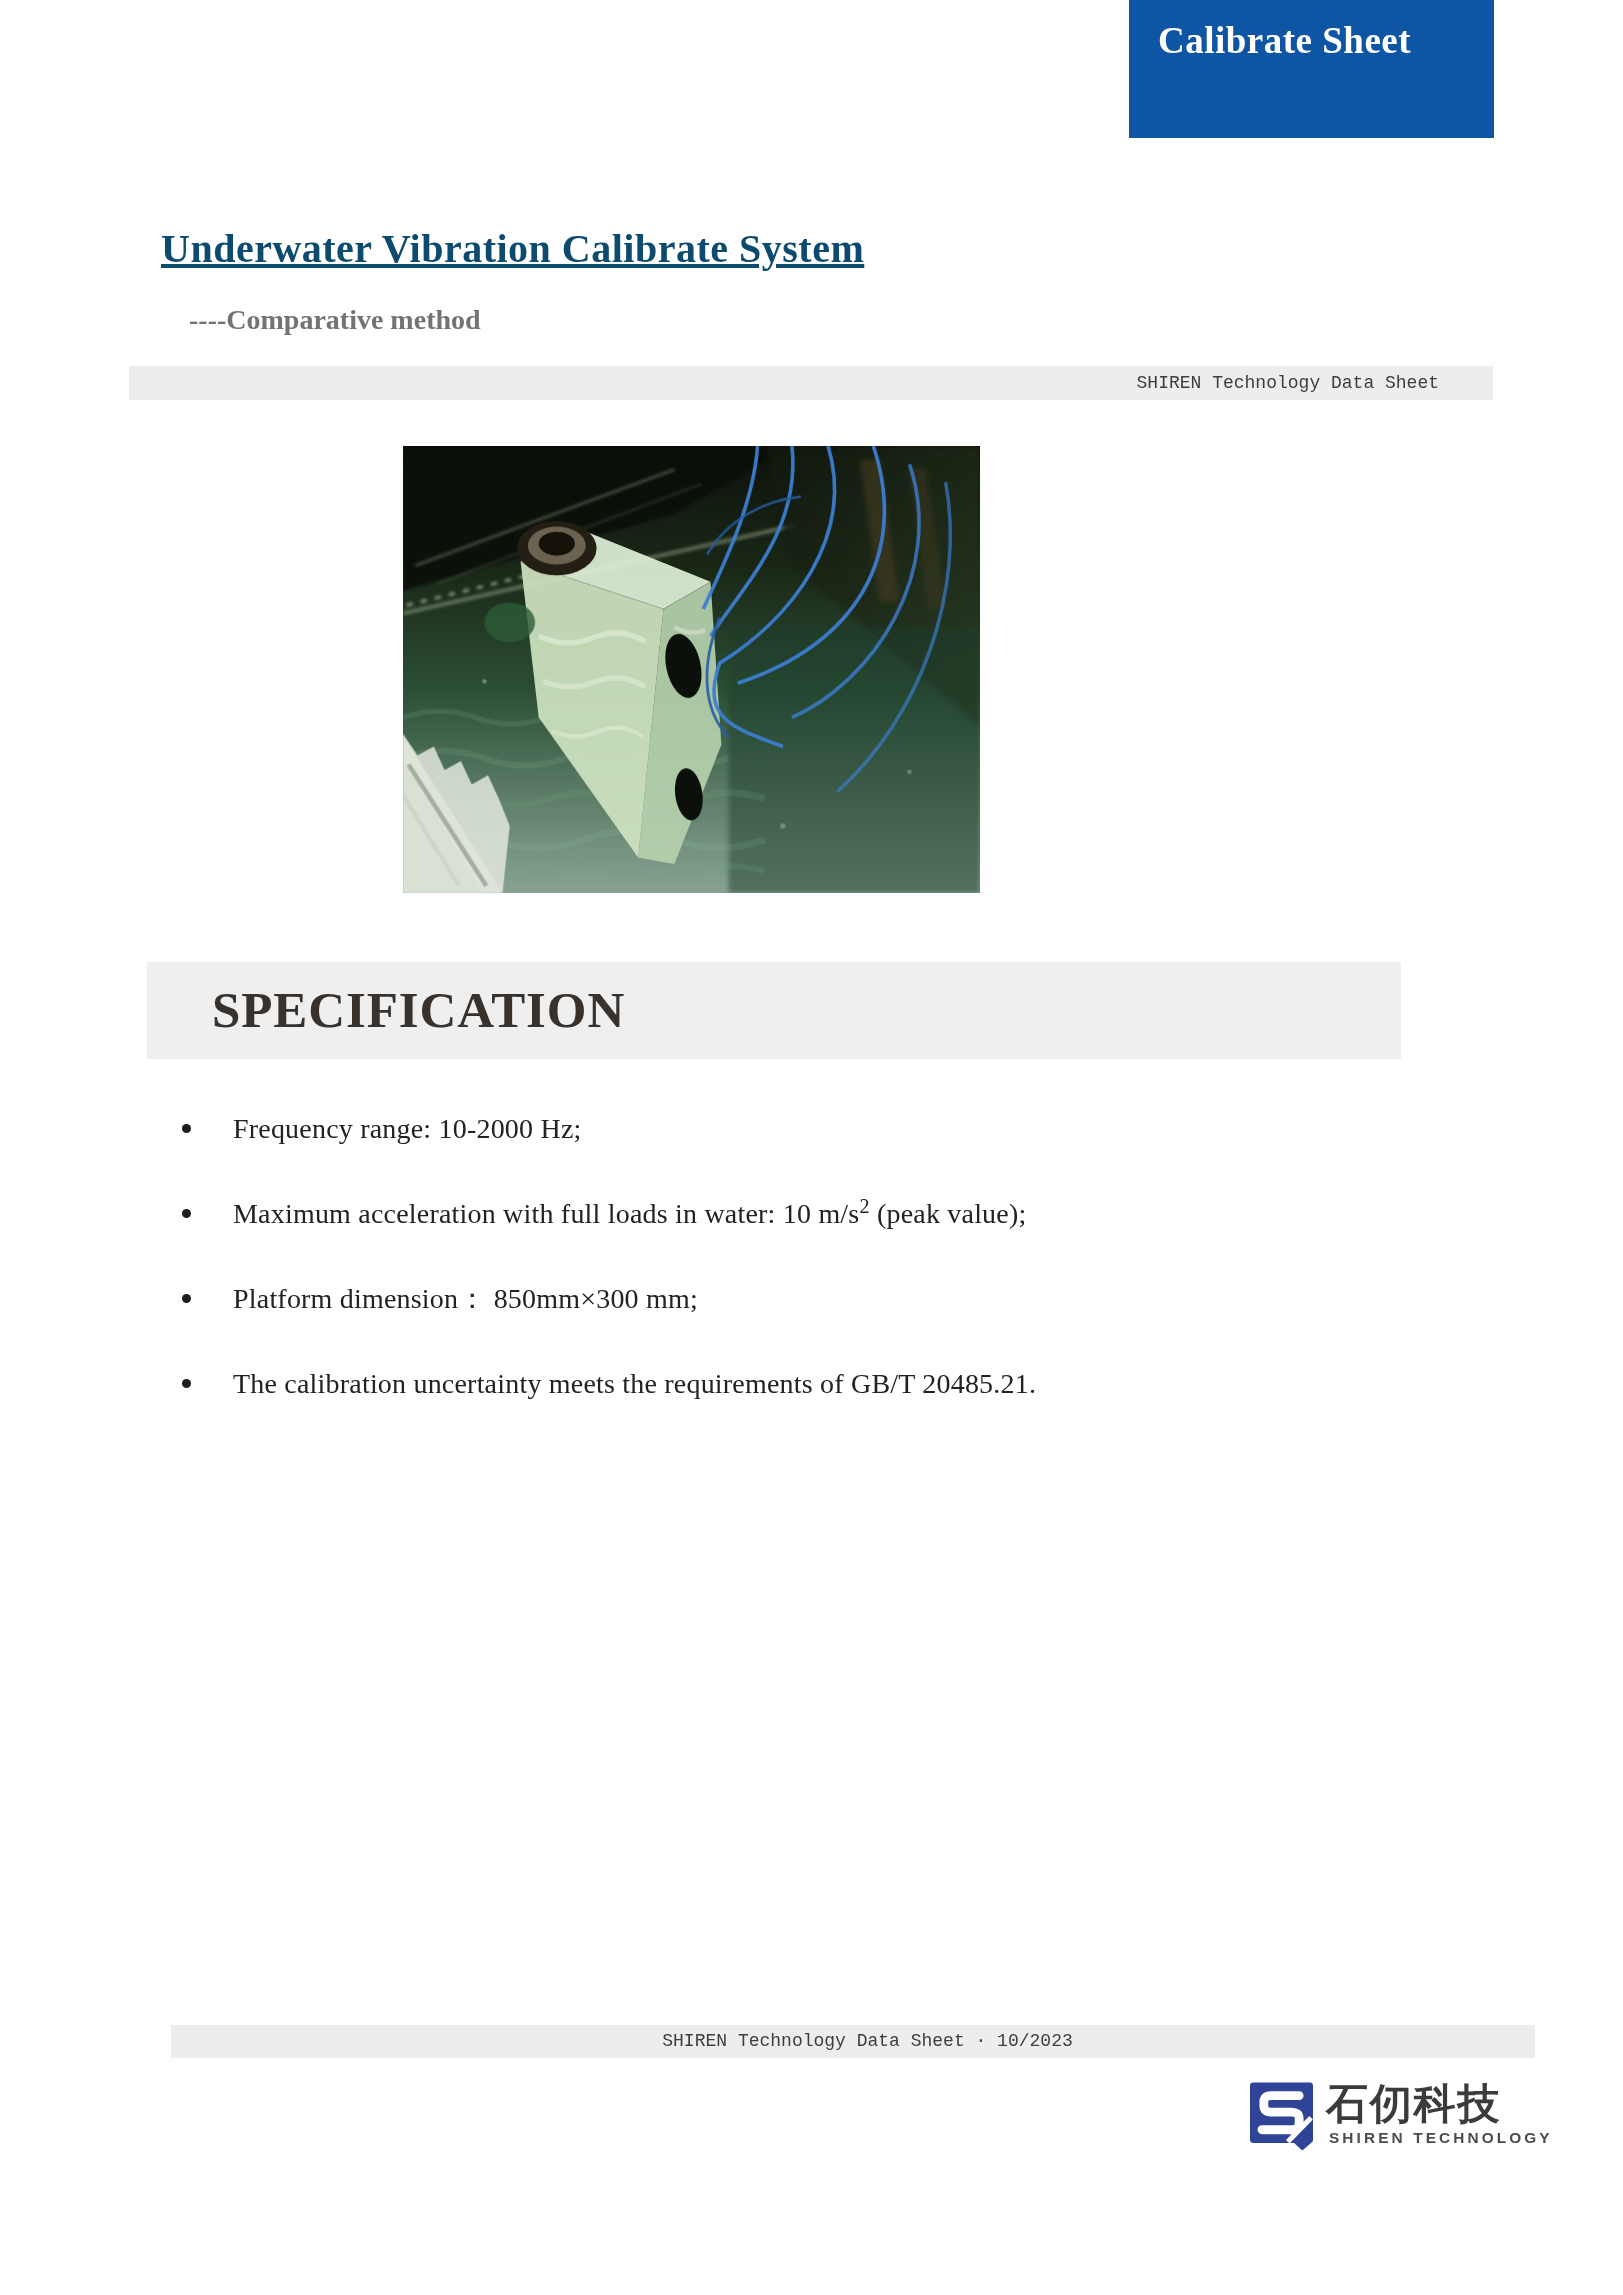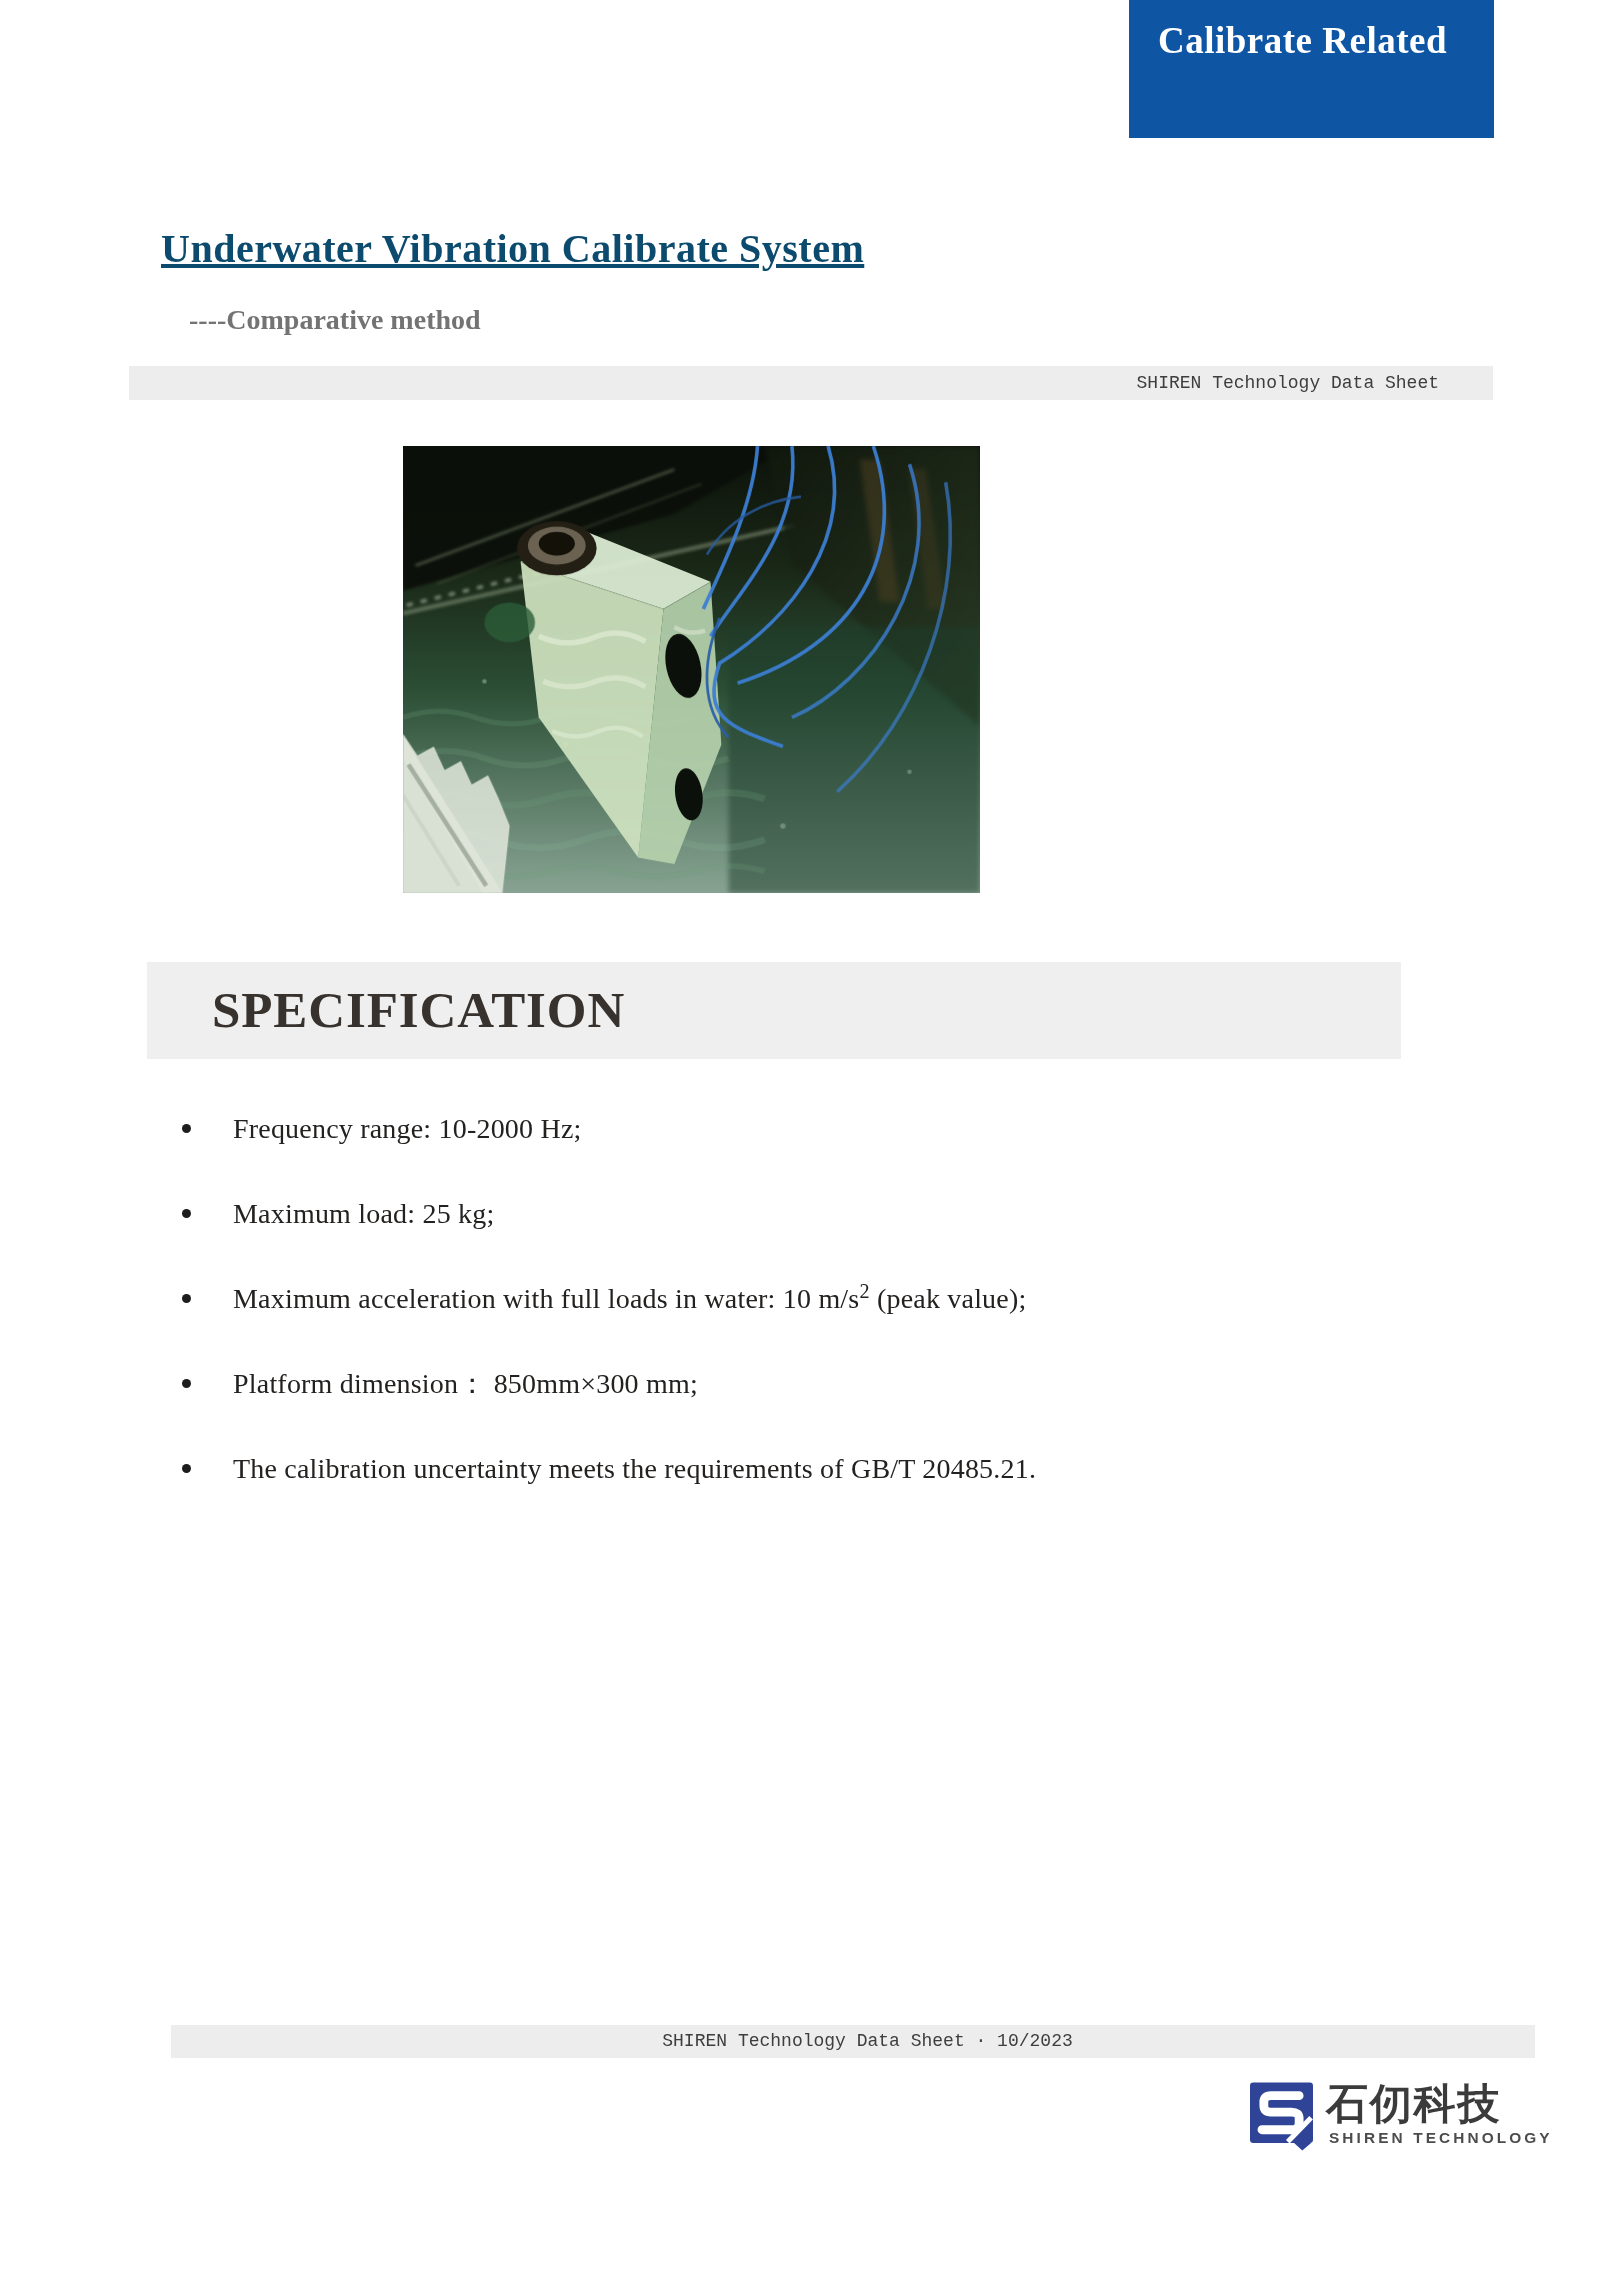--- a/index.html
+++ b/index.html
@@ -76,21 +76,21 @@
     color:#4c4c4c; letter-spacing:3.1px;
     font-family:"Liberation Sans", sans-serif; white-space:nowrap;
   }
 </style>
 </head>
 <body>
 
 <div class="page">
 
   <div class="corner-tag">
-    <div>Calibrate Related</div>
+    <div>Calibrate Sheet</div>
   </div>
 
   <div class="title">Underwater Vibration Calibrate System</div>
   <div class="subtitle">----Comparative method</div>
 
   <div class="band band-top">
     <span>SHIREN Technology Data Sheet</span>
   </div>
 
   <svg class="photo" viewBox="0 0 638 494" preserveAspectRatio="none">
@@ -177,24 +177,20 @@
     <h2 class="spec-heading">SPECIFICATION</h2>
   </div>
 
   <ul class="bullets">
     <li>
       <span class="dot"></span>
       <span class="btxt">Frequency range: 10-2000 Hz;</span>
     </li>
     <li>
       <span class="dot"></span>
-      <span class="btxt">Maximum load: 25 kg;</span>
-    </li>
-    <li>
-      <span class="dot"></span>
       <span class="btxt"><span>Maximum acceleration with full loads in water: 10 m/s</span><sup>2</sup><span> (peak value);</span></span>
     </li>
     <li>
       <span class="dot"></span>
       <span class="btxt">Platform dimension： 850mm×300 mm;</span>
     </li>
     <li>
       <span class="dot"></span>
       <span class="btxt">The calibration uncertainty meets the requirements of GB/T 20485.21.</span>
     </li>

